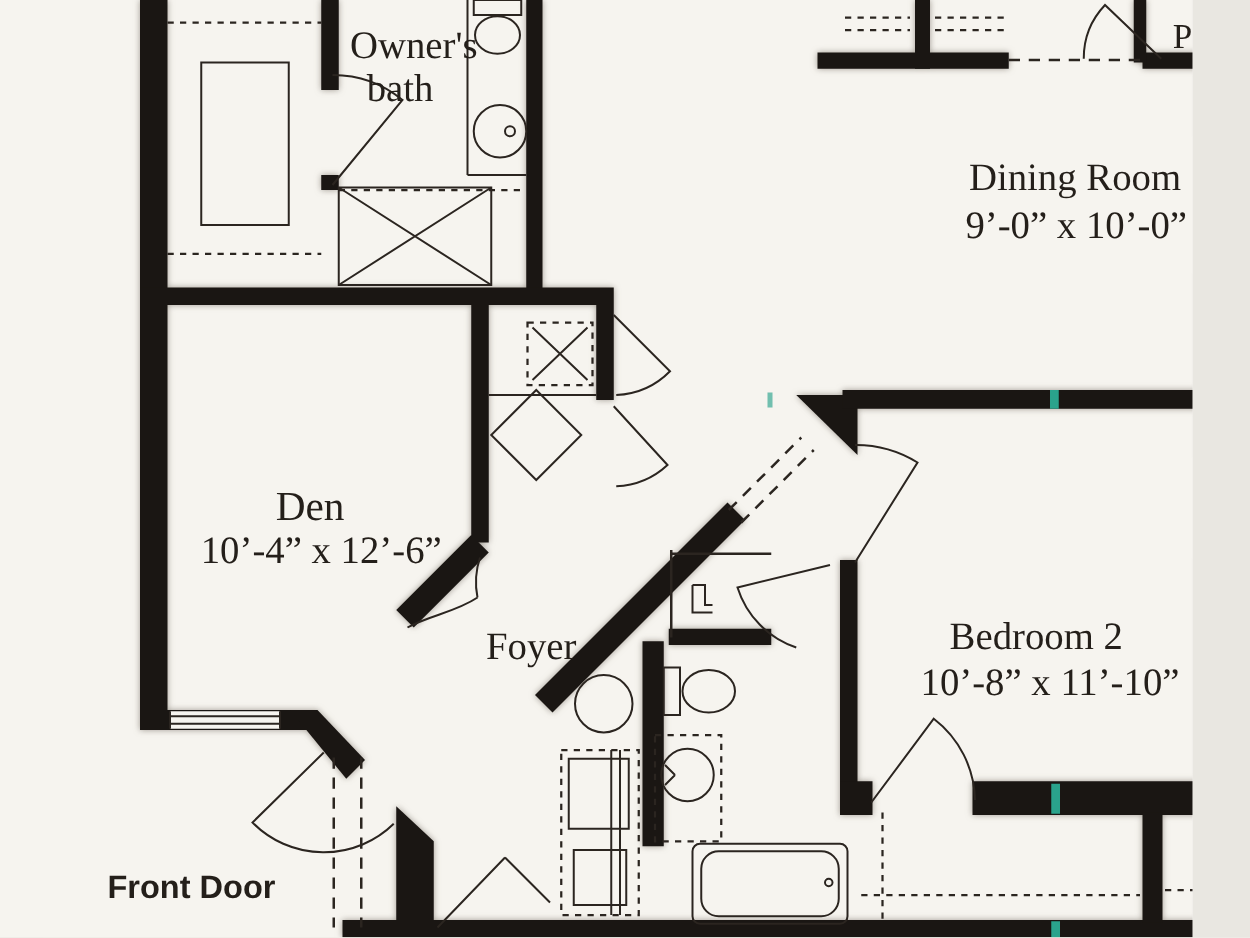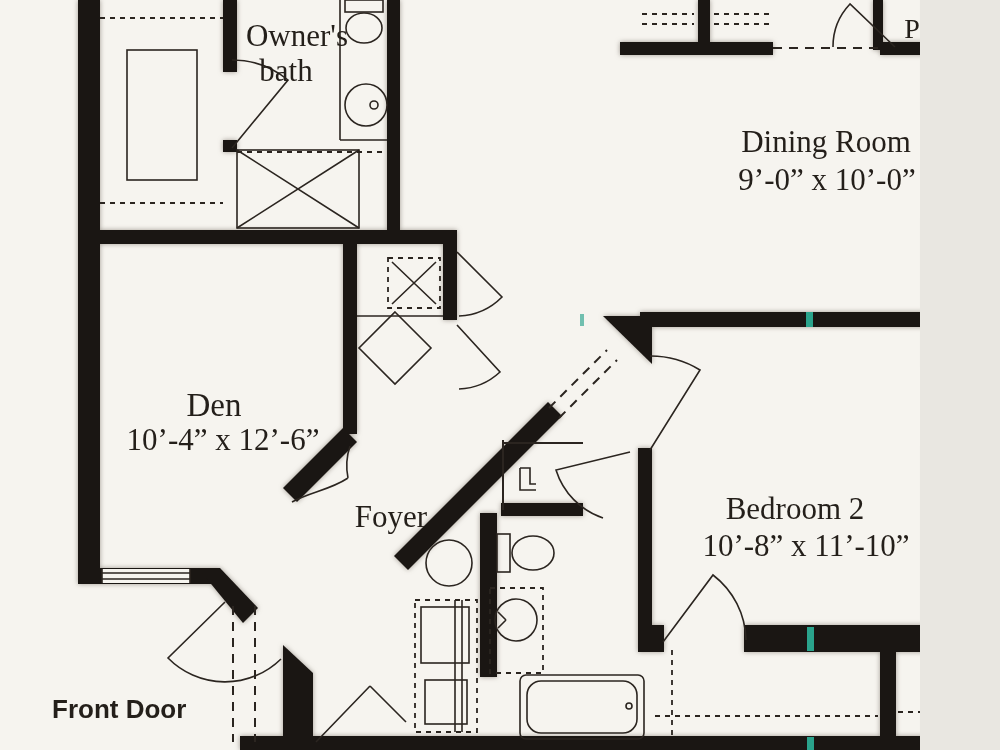--- a/index.html
+++ b/index.html
@@ -1,16 +1,16 @@
 <!DOCTYPE html>
 <html><head>
 <meta charset="utf-8">
 <style>
   html,body{margin:0;padding:0;background:#e9e7e1;}
-  .stage{width:920px;height:750px;position:relative;background:#f6f4ef;overflow:hidden;}
+  .stage{width:920px;height:750px;position:relative;background:#f6f4ef;overflow:hidden;padding-left:34px;}
   svg{display:block;}
   .walls{filter:drop-shadow(0 0 2.5px rgba(90,80,70,.55));}
   text{font-family:"Liberation Serif","DejaVu Serif",serif;fill:#241f1a;}
   text.sans{font-family:"Liberation Sans","DejaVu Sans",sans-serif;font-weight:bold;}
   .thin{stroke:#2b2520;stroke-width:2;fill:none;}
   .thin15{stroke:#2b2520;stroke-width:1.6;fill:none;}
   .dash{stroke:#2b2520;stroke-width:2;fill:none;stroke-dasharray:9 7;}
   .dashsm{stroke:#2b2520;stroke-width:1.8;fill:none;stroke-dasharray:5 5;}
   .paperfill{fill:#f6f4ef;}
 </style>

